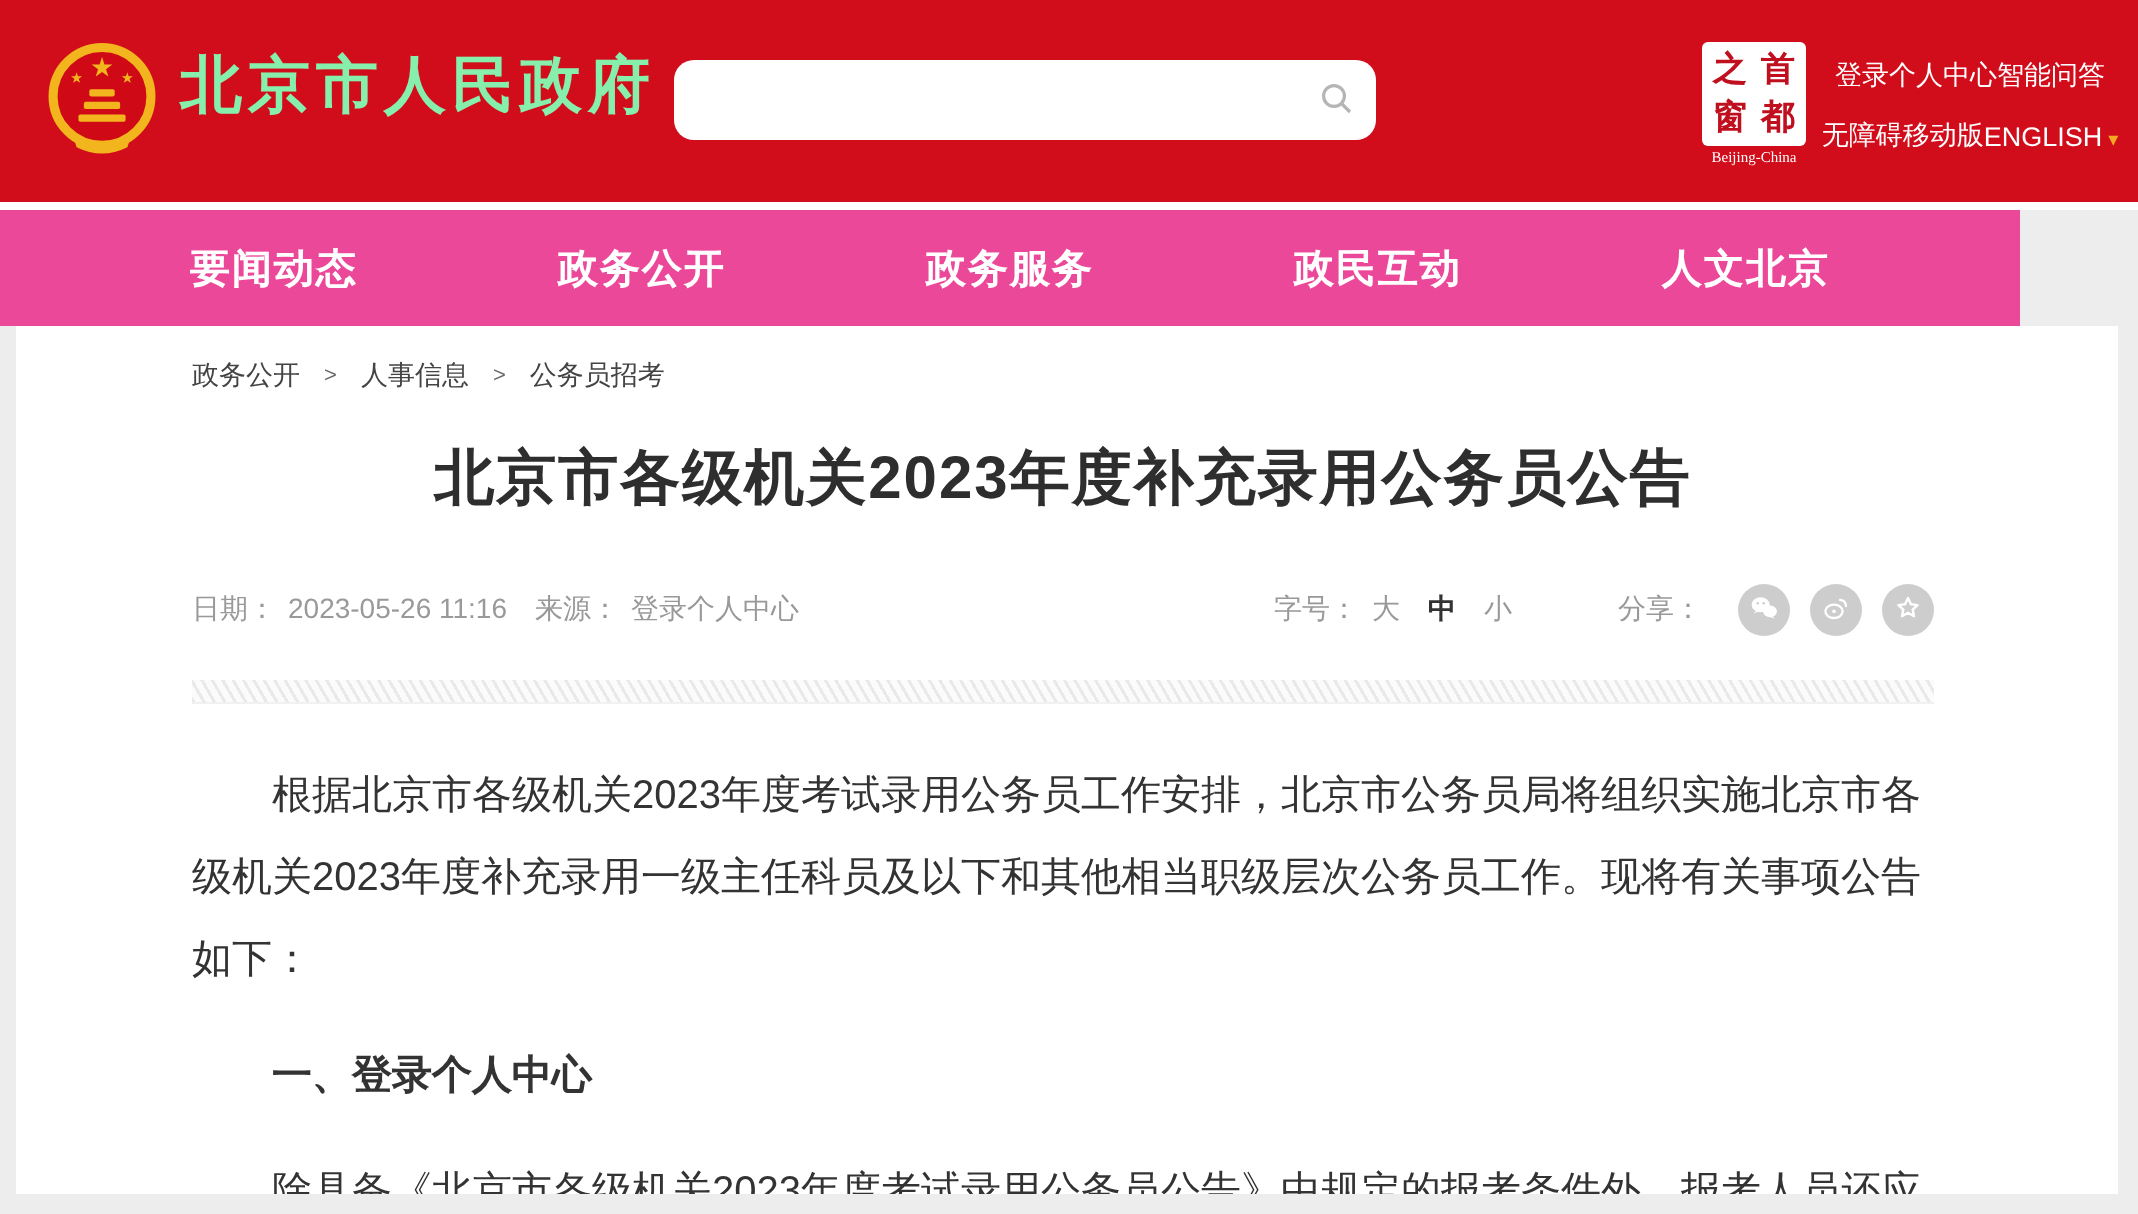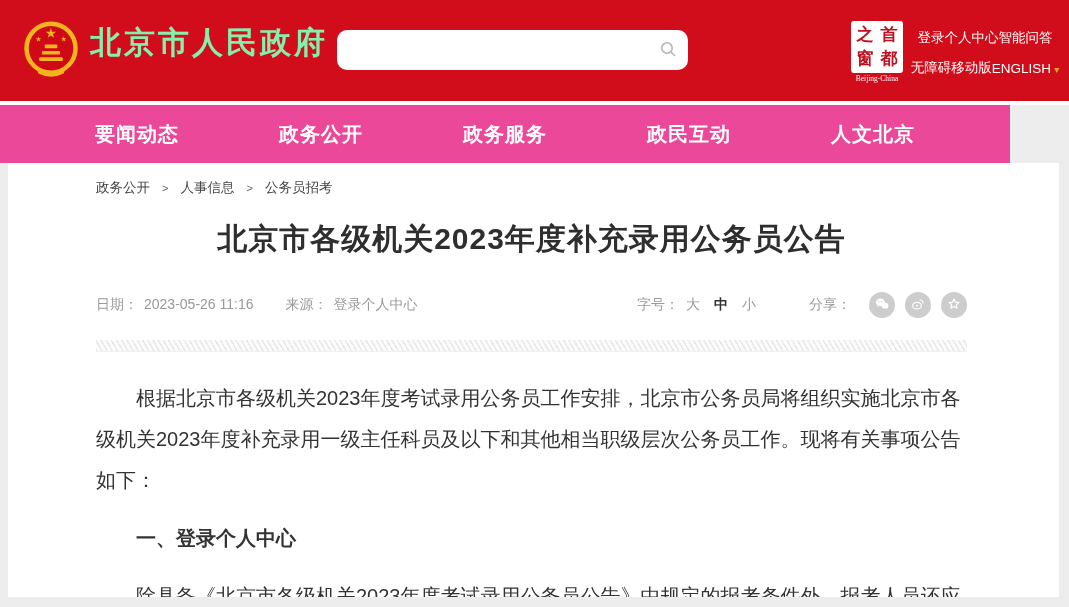--- a/index.html
+++ b/index.html
@@ -48,21 +48,21 @@
   .breadcrumb { font-size:13.5px; color:#444; display:flex; align-items:center; gap:12px; }
   .crumb { cursor:pointer; }
   .crumb-sep { color:#666; font-size:11px; }
 
   .article-title { text-align:center; font-size:30px; font-weight:600; color:#2e2e2e;
                    margin-top:22px; letter-spacing:1px; }
 
   .meta-row { margin-top:32px; display:flex; justify-content:space-between; align-items:center;
               font-size:14px; color:#999; }
   .meta-left span { margin-right:6px; }
-  .meta-src { margin-left:26px; }
+  .meta-src { margin-left:8px; }
   .meta-right { display:flex; align-items:center;margin-left:24px; }
   .fs-btn { margin:0 7px; cursor:pointer; color:#999; }
   .fs-btn.active { color:#333; font-weight:700; }
   .share-label { margin-left:46px; margin-right:8px; }
   .share-ico { width:26px; height:26px; border-radius:50%; background:#cdcdcd; margin-left:10px;
                display:inline-flex; align-items:center; justify-content:center; cursor:pointer;
                color:#fff; font-size:14px; }
 
   .hatch-divider { margin-top:22px; height:12px;
                    background:repeating-linear-gradient(60deg, #e9e9e9 0 1.5px, #fbfbfb 1.5px 4.5px);

